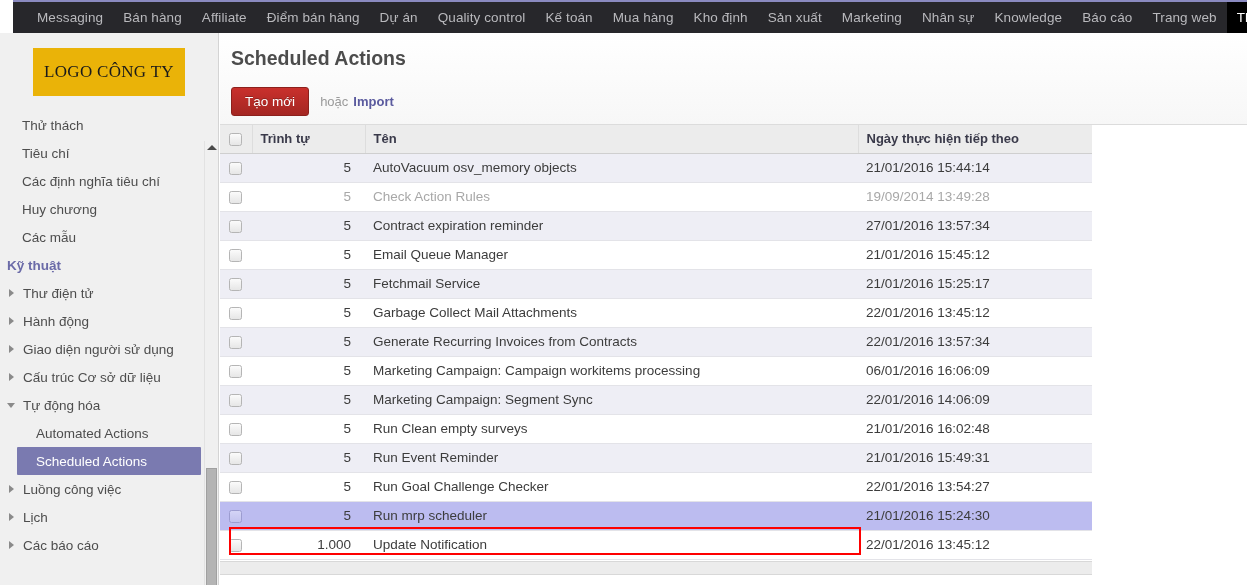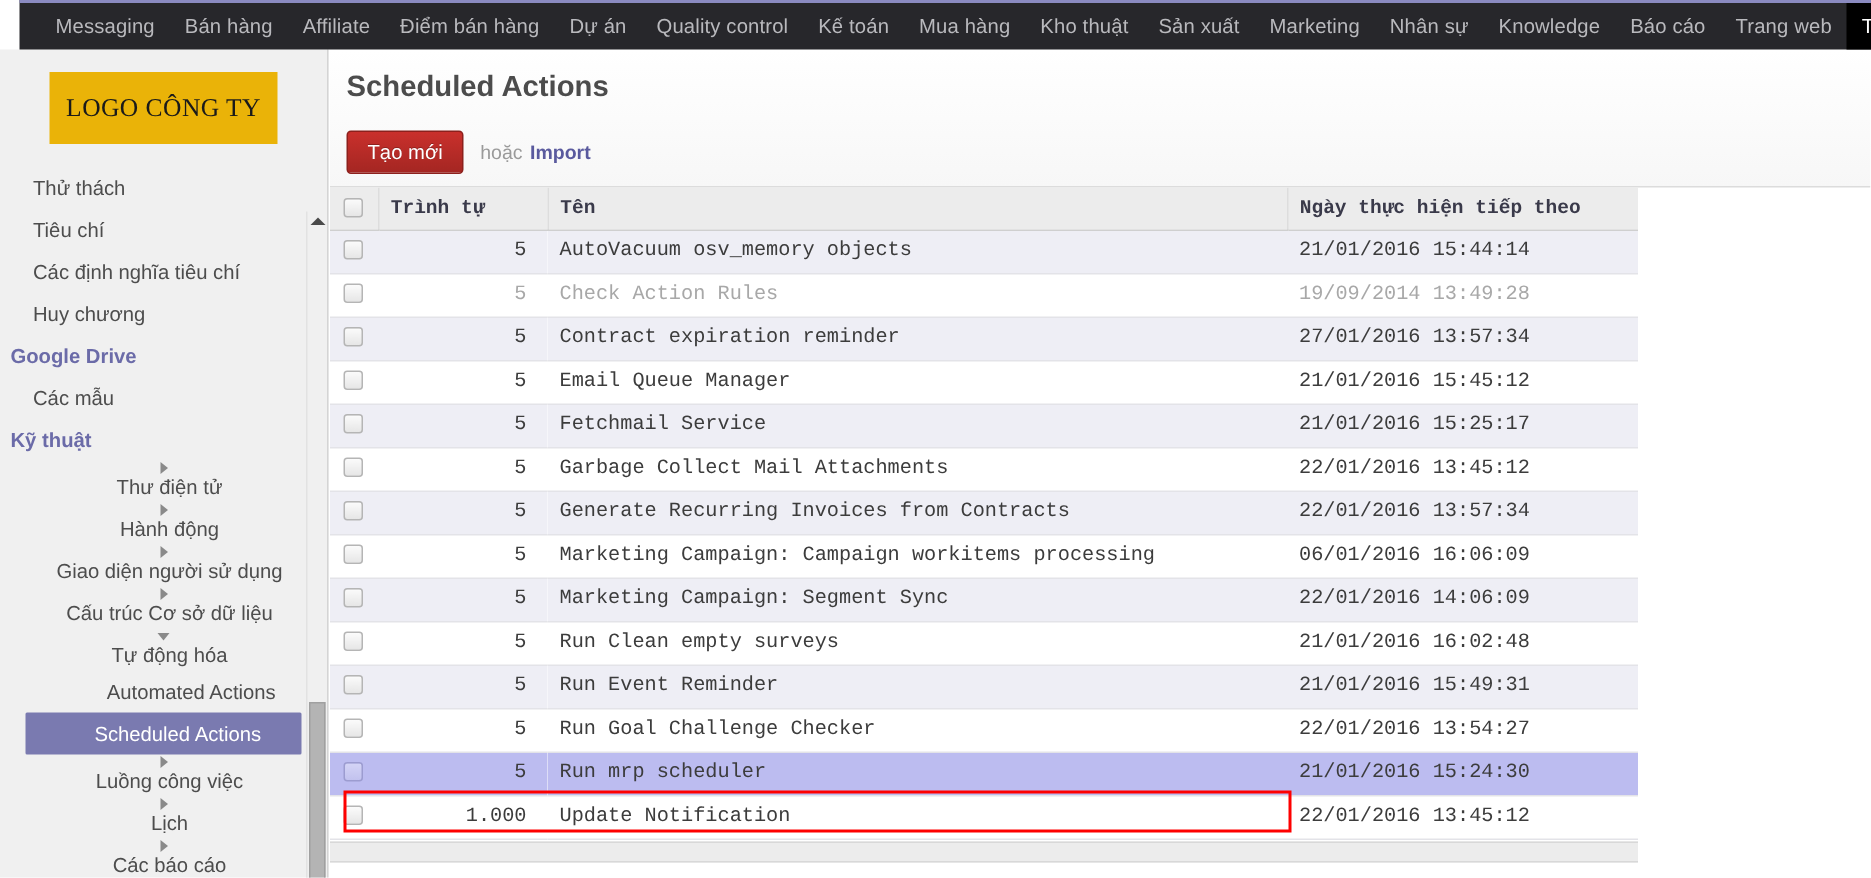--- a/index.html
+++ b/index.html
@@ -74,27 +74,27 @@
     position: relative;
     height: 28px;
     display: flex;
     align-items: center;
     font-size: 13.5px;
     color: #4d4d4d;
     cursor: pointer;
     white-space: nowrap;
   }
   .mi.lvl1 { padding-left: 22px; }
-  .mi.lvl2 { padding-left: 36px; justify-content: center; }
+  .mi.lvl2 { padding-left: 36px; }
   .mi.header {
     color: #6b6ba8;
     font-weight: bold;
     padding-left: 7px;
   }
-  .mi.toggle { padding-left: 7px; flex-direction: column; }
+  .mi.toggle { padding-left: 7px; }
   .mi.selected {
     background: #7a7ab0;
     color: #ffffff;
     width: 184px;
     margin-left: 17px;
     padding-left: 19px;
     border-radius: 1px;
   }
   .caret {
     display: inline-block;
@@ -198,21 +198,20 @@
     margin-left: 5px;
     cursor: pointer;
   }
 
   
   #tbl-wrap {
     position: relative;
     width: 872px;
     height: 460px;
     overflow: hidden;
-    font-family: Liberation Mono, monospace;
   }
   table#grid {
     border-collapse: collapse;
     width: 1124px;
     table-layout: fixed;
     font-size: 13.5px;
   }
   #grid thead th {
     background: #ececec;
     border-bottom: 1px solid #cfcfcf;
@@ -286,21 +285,21 @@
 
 <div id="topnav">
     <div class="nav-item">Messaging</div>
     <div class="nav-item">Bán hàng</div>
     <div class="nav-item">Affiliate</div>
     <div class="nav-item">Điểm bán hàng</div>
     <div class="nav-item">Dự án</div>
     <div class="nav-item">Quality control</div>
     <div class="nav-item">Kế toán</div>
     <div class="nav-item">Mua hàng</div>
-    <div class="nav-item">Kho thuật</div>
+    <div class="nav-item">Kho định</div>
     <div class="nav-item">Sản xuất</div>
     <div class="nav-item">Marketing</div>
     <div class="nav-item">Nhân sự</div>
     <div class="nav-item">Knowledge</div>
     <div class="nav-item">Báo cáo</div>
     <div class="nav-item">Trang web</div>
     <div class="nav-item active">Thiết lập</div>
   </div>
 
 <div id="sidebar">
@@ -311,23 +310,20 @@
           <span>Thử thách</span>
         </li>
         <li class="mi lvl1">
           <span>Tiêu chí</span>
         </li>
         <li class="mi lvl1">
           <span>Các định nghĩa tiêu chí</span>
         </li>
         <li class="mi lvl1">
           <span>Huy chương</span>
-        </li>
-        <li class="mi header">
-          <span>Google Drive</span>
         </li>
         <li class="mi lvl1">
           <span>Các mẫu</span>
         </li>
         <li class="mi header">
           <span>Kỹ thuật</span>
         </li>
         <li class="mi toggle">
           <span class="caret right"></span>
           <span>Thư điện tử</span>

